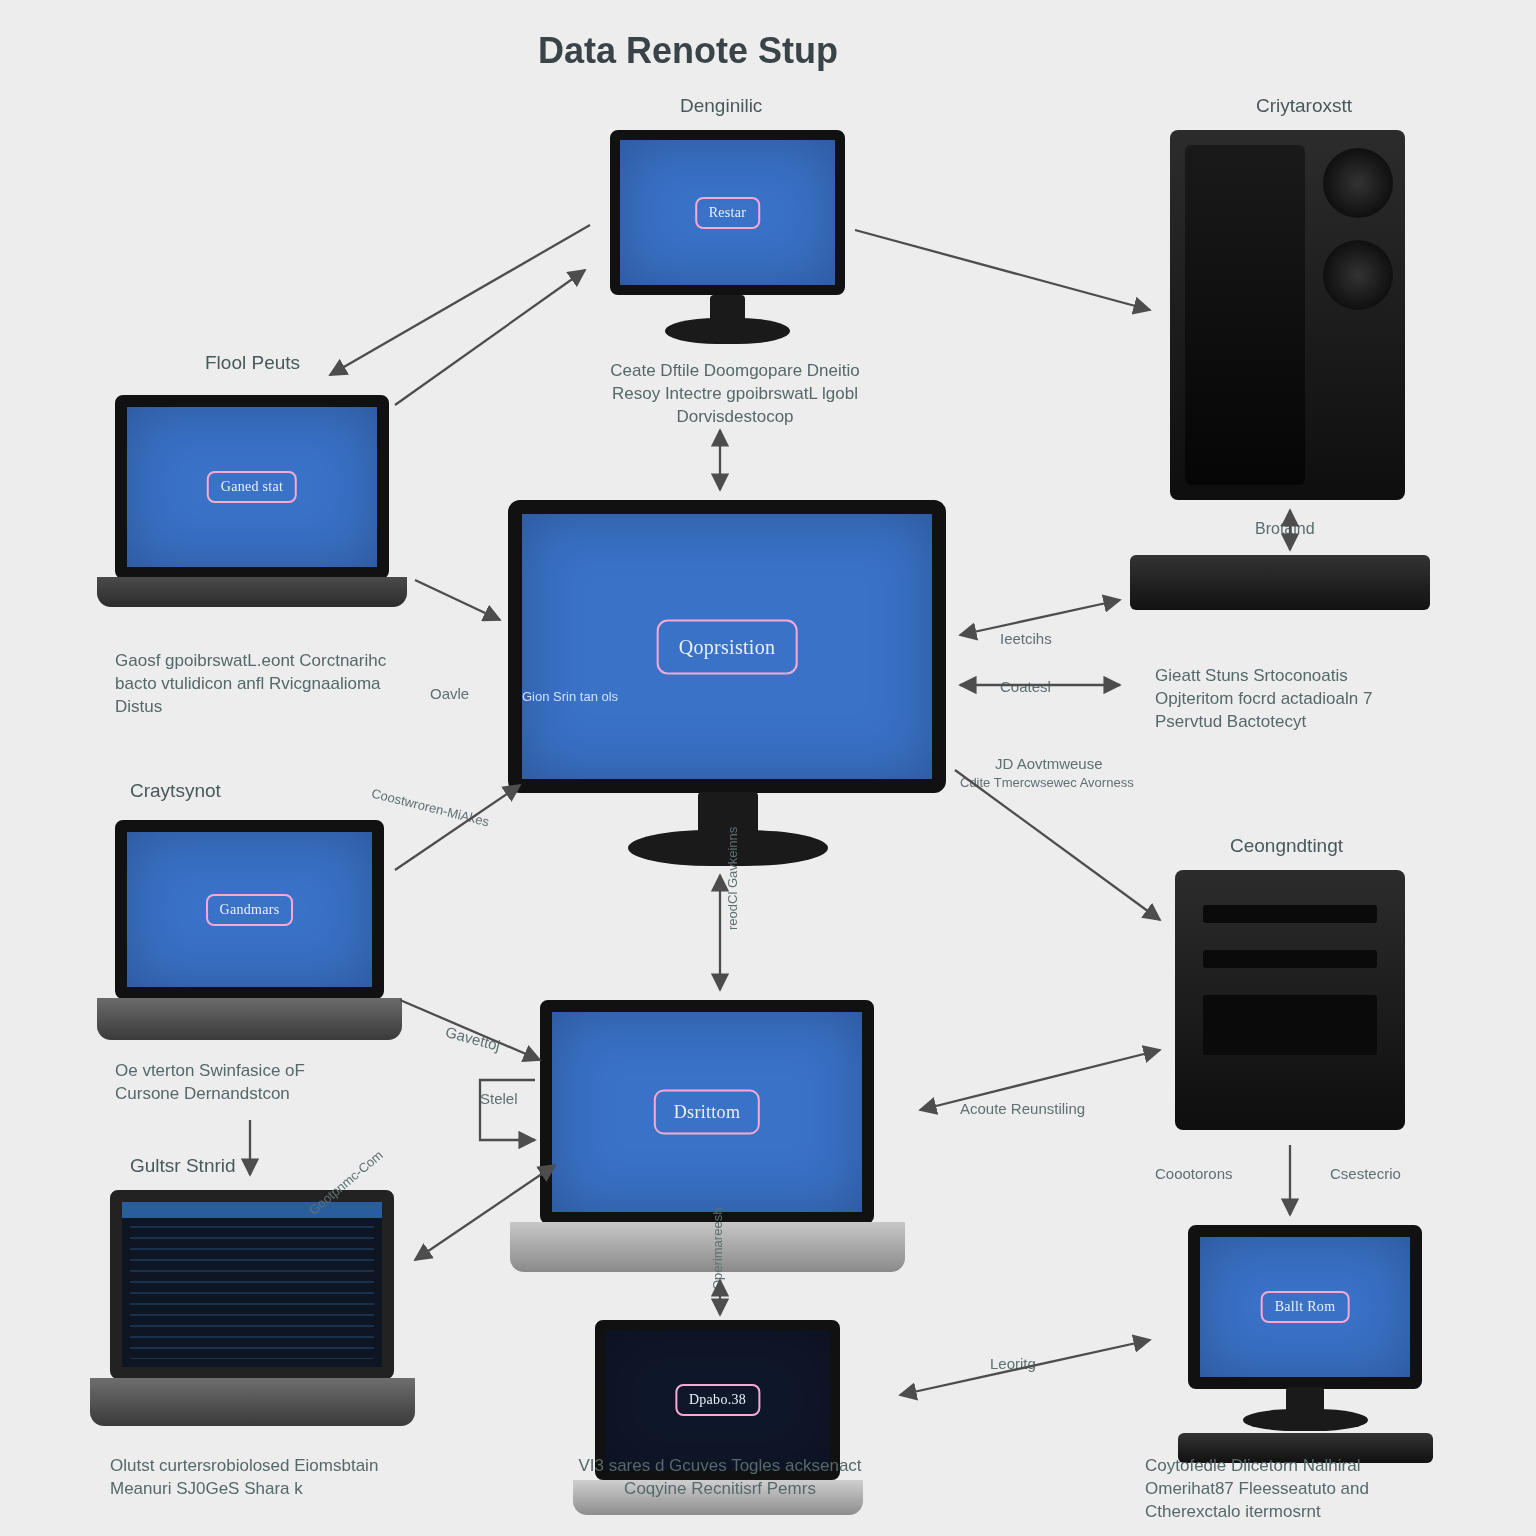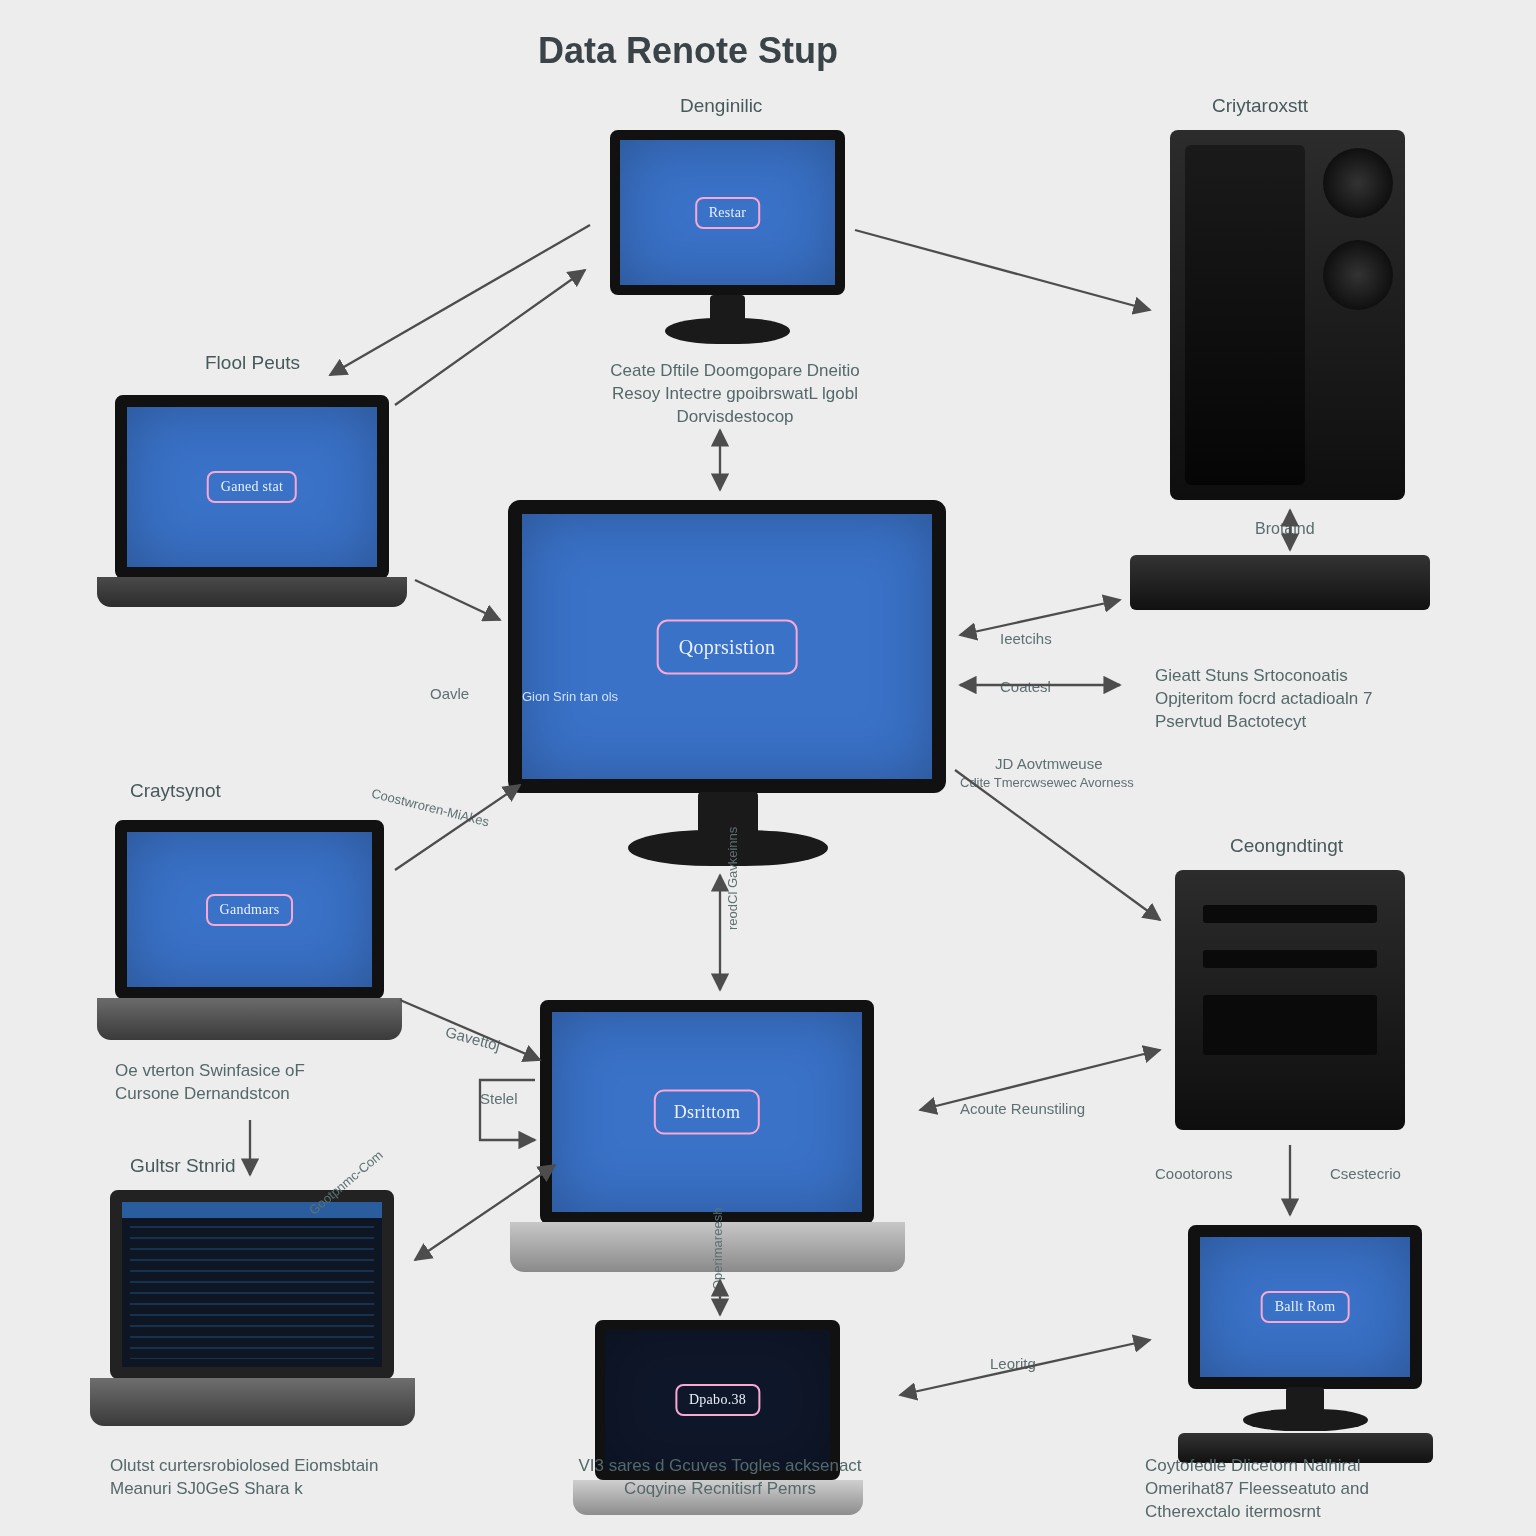--- a/index.html
+++ b/index.html
@@ -40,38 +40,39 @@
 <div class="node-label" style="left:680px;top:95px">Denginilic</div>
 <div class="desc" style="left:595px;top:360px;text-align:center;max-width:280px">Ceate Dftile Doomgopare Dneitio Resoy Intectre gpoibrswatL lgobl Dorvisdestocop</div>
 
 <div class="device" style="left:115px;top:395px">
   <div class="screen" style="width:250px;height:160px;position:relative;border-width:12px">
     <div class="badge small">Ganed stat</div>
   </div>
   <div class="laptop-base" style="position:absolute;left:-18px;top:182px;width:310px;height:30px"></div>
 </div>
 <div class="node-label" style="left:205px;top:352px">Flool Peuts</div>
+<div class="desc" style="left:115px;top:650px;max-width:280px">Gaosf gpoibrswatL.eont Corctnarihc bacto vtulidicon anfl Rvicgnaalioma Distus</div>
 
 <div class="device" style="left:508px;top:500px">
   <div class="screen" style="width:410px;height:265px;position:relative;border-width:14px;border-radius:12px">
     <div class="badge" style="font-size:20px;padding:14px 20px;border-radius:11px">Qoprsistion</div>
     <div style="position:absolute;left:0;right:0;top:66%;text-align:left;color:#cfe0ff;font-size:13px">Gion Srin tan ols</div>
   </div>
   <div class="stand-neck" style="position:absolute;left:190px;top:292px;width:60px;height:45px"></div>
   <div class="stand-base" style="position:absolute;left:120px;top:330px;width:200px;height:36px"></div>
 </div>
 
 <div class="device" style="left:1170px;top:130px">
   <div class="tower" style="width:235px;height:370px">
     <div style="position:absolute;right:12px;top:18px;width:70px;height:70px;border-radius:50%;background:radial-gradient(#333,#000)"></div>
     <div style="position:absolute;right:12px;top:110px;width:70px;height:70px;border-radius:50%;background:radial-gradient(#333,#000)"></div>
     <div style="position:absolute;left:15px;top:15px;width:120px;height:340px;background:linear-gradient(#1a1a1a,#050505);border-radius:6px"></div>
   </div>
 </div>
-<div class="node-label" style="left:1212px;top:95px">Criytaroxstt</div>
+<div class="node-label" style="left:1256px;top:95px">Criytaroxstt</div>
 <div class="small-label" style="left:1255px;top:520px">Brotaind</div>
 <div class="device" style="left:1130px;top:555px">
   <div class="kb" style="width:300px;height:55px"></div>
 </div>
 <div class="desc" style="left:1155px;top:665px;max-width:280px">Gieatt Stuns Srtoconoatis Opjteritom focrd actadioaln 7 Pservtud Bactotecyt</div>
 
 <div class="device" style="left:115px;top:820px">
   <div class="screen" style="width:245px;height:155px;position:relative;border-width:12px;background:#3a72c8">
     <div class="badge small">Gandmars</div>
   </div>

